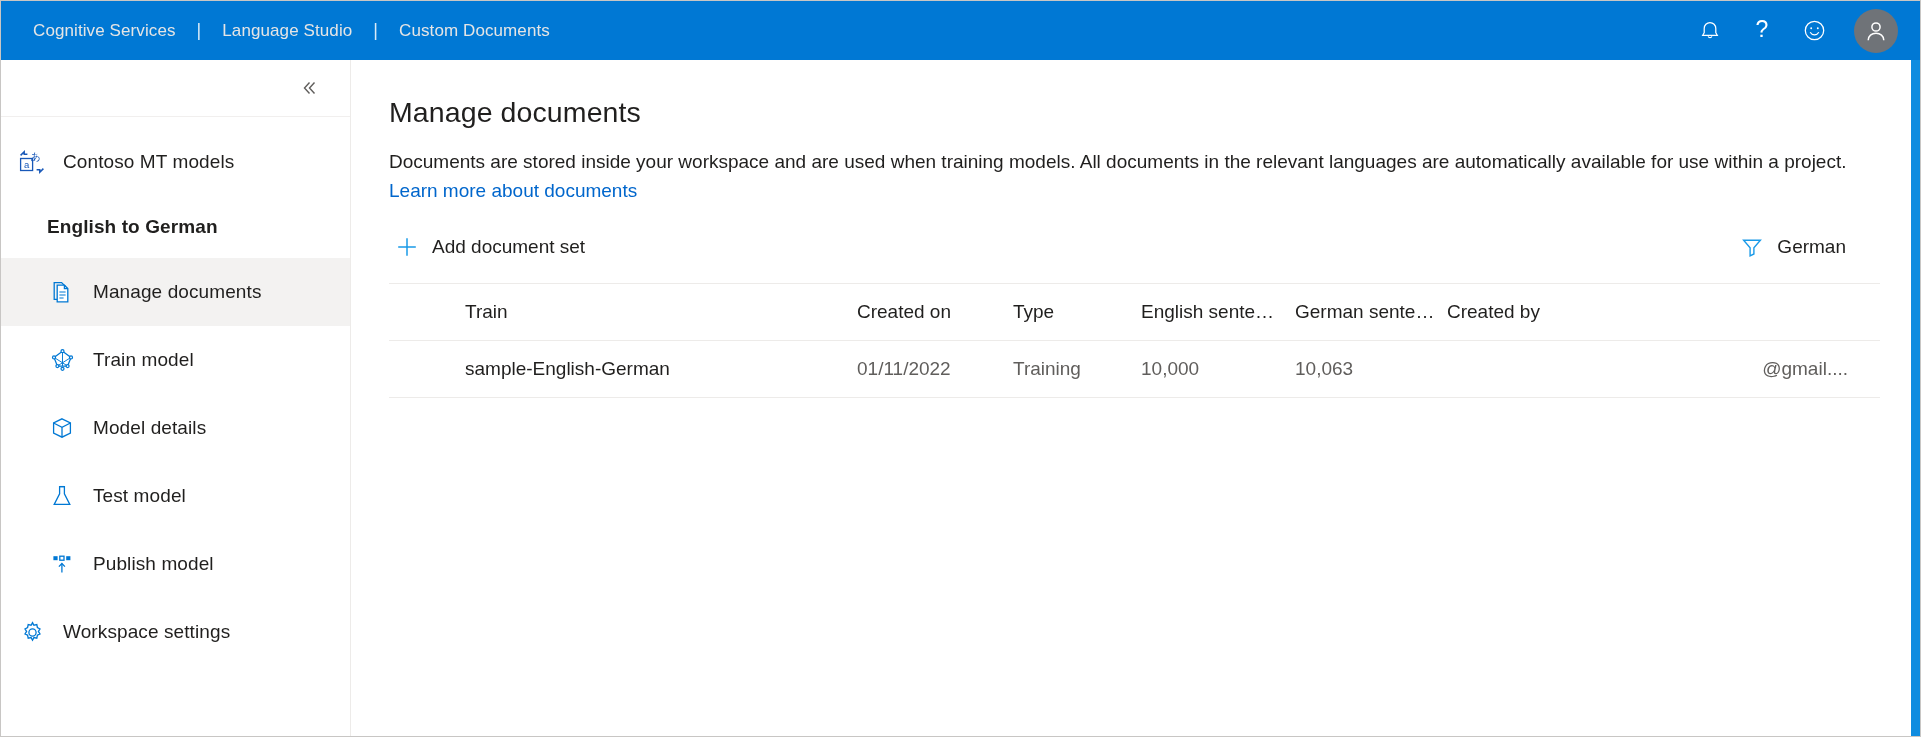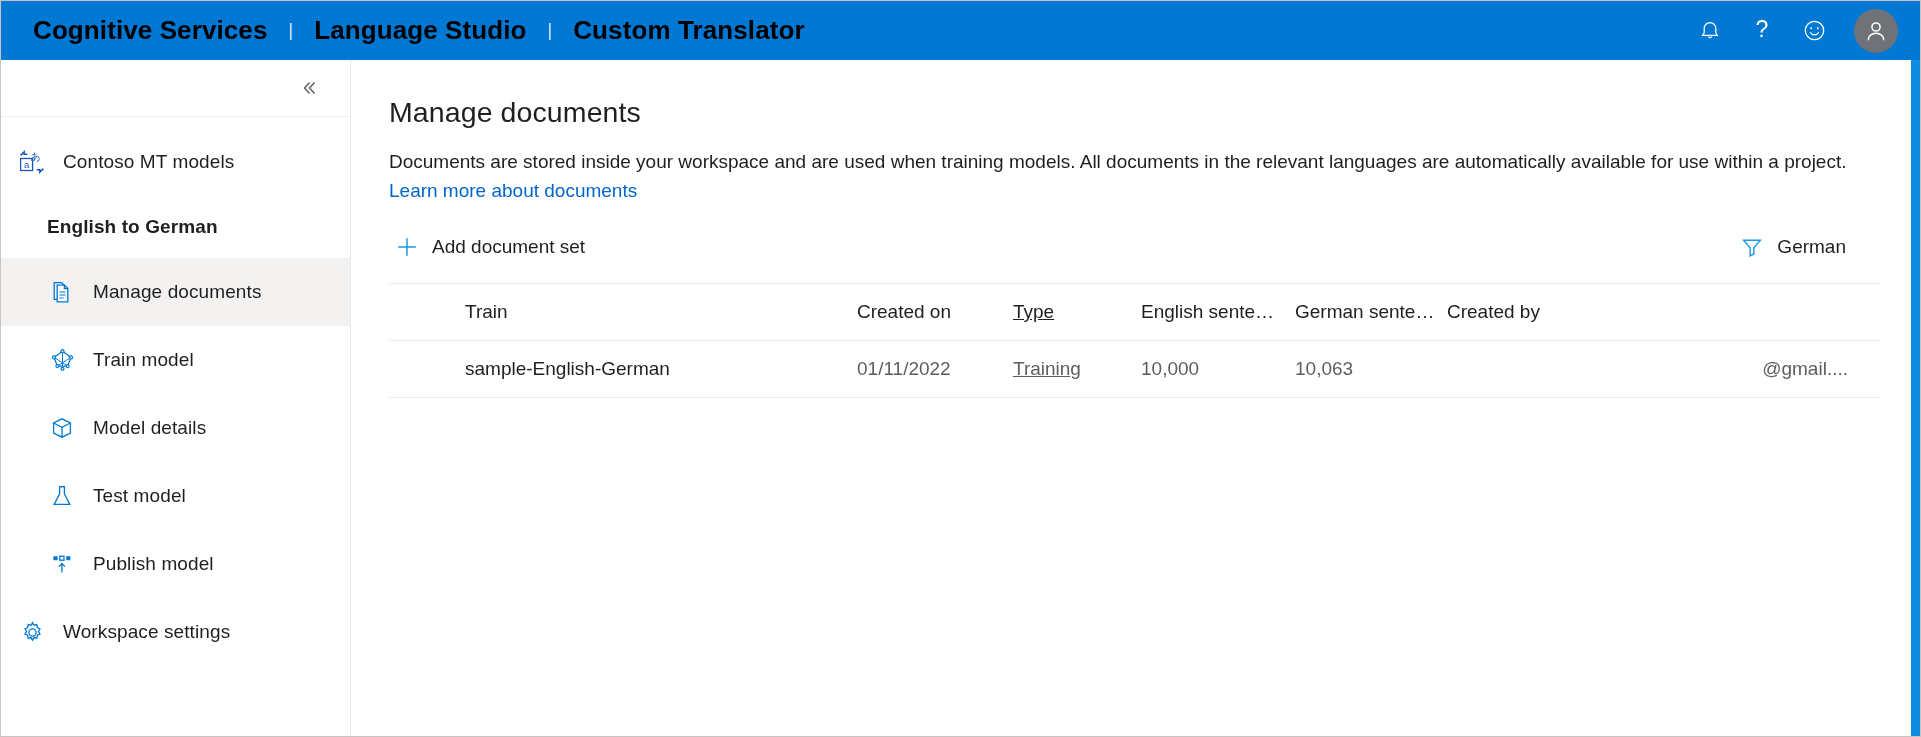--- a/index.html
+++ b/index.html
@@ -38,27 +38,26 @@
     color: #ffffff;
     position: relative;
     z-index: 5;
   }
   .brand {
     display: flex;
     align-items: center;
     height: 100%;
   }
   .brand-item {
-    font-size: 26px;
-    color: #000000;
+    font-size: 17px;
+    color: #e5e5e5;
     letter-spacing: .1px;
     white-space: nowrap;
     padding: 0 2px;
     cursor: pointer;
-    font-weight: bold;
   }
   .brand-sep {
     color: #ffffff;
     opacity: .85;
     font-size: 18px;
     padding: 0 19px;
     user-select: none;
   }
   .topright {
     display: flex;
@@ -215,21 +214,21 @@
     font-size: 19px;
   }
   .trow.head {
     font-weight: normal;
     color: #201f1e;
   }
   .trow.data { color: #605e5c; }
   .tcell { padding-right: 14px; white-space: nowrap; overflow: hidden; }
   .c-name { width: 468px; min-width: 468px; padding-left: 76px; color: #201f1e; }
   .c-created { width: 156px; min-width: 156px; }
-  .c-type { width: 128px; min-width: 128px; text-decoration: underline; }
+  .c-type { width: 128px; min-width: 128px; }
   .c-ensent { width: 154px; min-width: 154px; }
   .c-desent { width: 152px; min-width: 152px; }
   .c-by { flex: 1; }
   .trow.data .c-by { text-align: right; padding-right: 32px; }
   .trow.head .c-by { color: #201f1e; }
 
   
   .right-rail {
     position: absolute;
     top: 59px; right: 0;
@@ -244,21 +243,21 @@
 <body>
 
 <div class="app">
 
   <div class="topbar">
     <div class="brand">
       <span class="brand-item">Cognitive Services</span>
       <span class="brand-sep">|</span>
       <span class="brand-item">Language Studio</span>
       <span class="brand-sep">|</span>
-      <span class="brand-item">Custom Translator</span>
+      <span class="brand-item">Custom Documents</span>
     </div>
 
     <div class="topright">
       <div class="ticon">
         <svg width="24" height="25" viewBox="0 0 24 25" fill="none" stroke="#ffffff" stroke-width="1.25">
           <path d="M6.2 10.4a5.8 5.8 0 0 1 11.6 0v4.3l1.5 2.6H4.7l1.5-2.6z"></path>
           <path d="M10.2 18.4a1.9 1.9 0 0 0 3.6 0"></path>
         </svg>
       </div>
       <div class="ticon">

